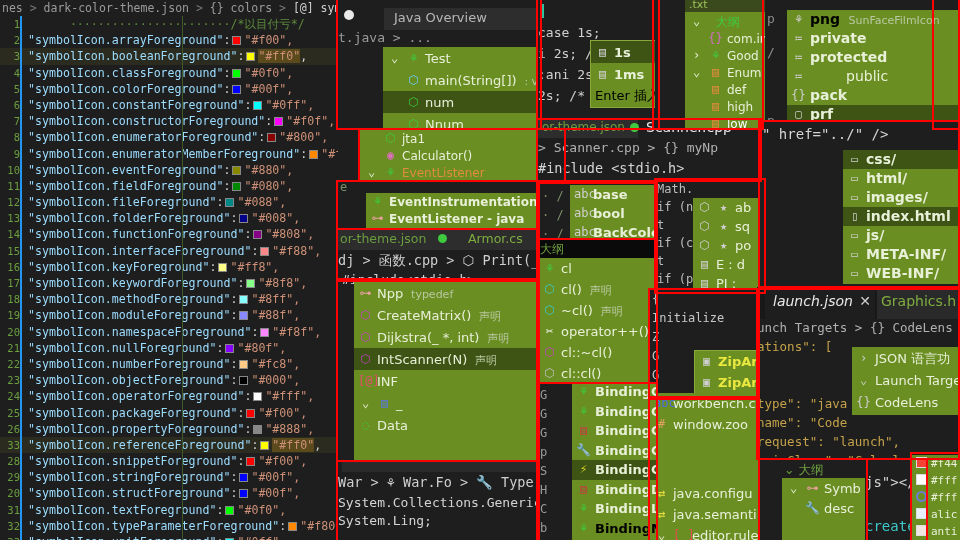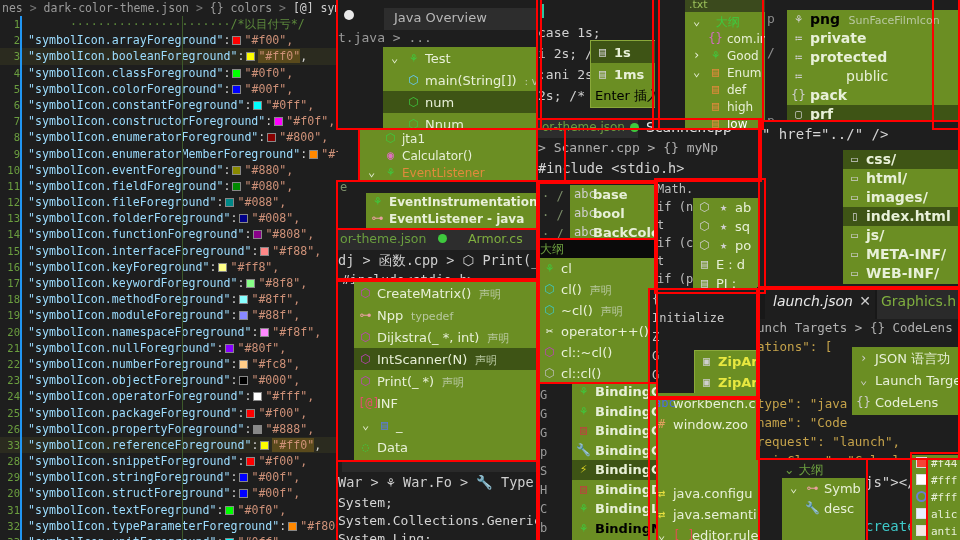--- a/index.html
+++ b/index.html
@@ -160,25 +160,24 @@
 
 <div class="panel" style="left:338px;top:228px;width:200px;height:232px;background:#1e1e1e;">
   <div style="position:absolute;left:0;top:0;width:200px;height:22px;background:#2d2d2d;">
     <span class="sans" style="position:absolute;left:2px;top:3px;font-size:12.5px;color:#6b9e3f;">or-theme.json</span>
     <div style="position:absolute;left:100px;top:6px;width:9px;height:9px;border-radius:50%;background:#3ec93e;"></div>
     <span class="sans" style="position:absolute;left:130px;top:3px;font-size:12.5px;color:#7fae3f;">Armor.cs</span>
   </div>
   <div class="mono" style="position:absolute;left:0;top:24px;font-size:13.5px;color:#cfcfcf;white-space:nowrap;">dj &gt; 函数.cpp &gt; ⬡ Print(_ *)</div>
   <div class="mono" style="position:absolute;left:4px;top:44px;font-size:13px;color:#d4d4d4;">#include&lt;stdio.h&gt;</div>
   <div class="olive" style="position:absolute;left:16px;top:54px;width:184px;height:178px;" id="fnList">
+      <div class="oliverow" style="height:22px;line-height:22px;font-size:13px;"><span class="ico" style="color:#e8a0a0">⊶</span><span class="sans" style="color:#e8f0d8;">Npp</span> <span class="sans" style="color:#b8c8a0;font-size:11px;">typedef</span></div>
       <div class="oliverow" style="height:22px;line-height:22px;font-size:13px;"><span class="ico" style="color:#c040c0">⬡</span><span class="sans" style="color:#e8f0d8;">CreateMatrix()</span> <span class="sans" style="color:#b8c8a0;font-size:11px;">声明</span></div>
-      <div class="oliverow" style="height:22px;line-height:22px;font-size:13px;"><span class="ico" style="color:#e8a0a0">⊶</span><span class="sans" style="color:#e8f0d8;">Npp</span> <span class="sans" style="color:#b8c8a0;font-size:11px;">typedef</span></div>
       <div class="oliverow" style="height:22px;line-height:22px;font-size:13px;"><span class="ico" style="color:#c040c0">⬡</span><span class="sans" style="color:#e8f0d8;">Dijkstra(_ *, int)</span> <span class="sans" style="color:#b8c8a0;font-size:11px;">声明</span></div>
       <div class="oliverow sel" style="height:22px;line-height:22px;font-size:13px;"><span class="ico" style="color:#c040c0">⬡</span><span class="sans" style="color:#e8f0d8;">IntScanner(N)</span> <span class="sans" style="color:#b8c8a0;font-size:11px;">声明</span></div>
-      <div class="oliverow" style="height:22px;line-height:22px;font-size:13px;"><span class="ico" style="color:#c040c0">⬡</span><span class="sans" style="color:#e8f0d8;">Print(_ *)</span> <span class="sans" style="color:#b8c8a0;font-size:11px;">声明</span></div>
       <div class="oliverow" style="height:22px;line-height:22px;font-size:13px;"><span class="ico" style="color:#e0506c">[@]</span><span class="sans" style="color:#e8f0d8;">INF</span></div>
       <div class="oliverow" style="height:22px;line-height:22px;font-size:13px;"><span class="ico">⌄</span><span class="ico" style="color:#5a7adf">▤</span><span class="sans" style="color:#e8f0d8;">_</span></div>
       <div class="oliverow" style="height:22px;line-height:22px;font-size:13px;"><span class="ico" style="color:#3ec93e">◌</span><span class="sans" style="color:#e8f0d8;">Data</span></div>
     </div>
 </div>
 
 <div class="panel" style="left:538px;top:240px;width:118px;height:142px;background:#1e1e1e;">
   <div style="position:absolute;left:0;top:0;width:118px;height:18px;background:#0a0a0a;">
     <span class="sans" style="position:absolute;left:2px;top:1px;font-size:12px;color:#6b9e3f;">大纲</span>
   </div>
@@ -328,21 +327,20 @@
       <div class="oliverow" style="height:19.5px;line-height:19.5px;font-size:13px;"><span class="ico" style="color:#c04040">▤</span><span class="sans" style="color:#e8f0d8;font-weight:bold;">BindingD</span></div>
       <div class="oliverow" style="height:19.5px;line-height:19.5px;font-size:13px;"><span class="ico" style="color:#3ec93e">⚘</span><span class="sans" style="color:#e8f0d8;font-weight:bold;">BindingL</span></div>
       <div class="oliverow" style="height:19.5px;line-height:19.5px;font-size:13px;"><span class="ico" style="color:#3ec93e">⚘</span><span class="sans" style="color:#000000;font-weight:bold;">BindingM</span></div>
     </div>
 </div>
 
 <div class="panel" style="left:338px;top:460px;width:200px;height:80px;background:#1e1e1e;">
   <div style="position:absolute;left:4px;top:0;width:196px;height:12px;background:#2a2a2a;"></div>
   <div class="mono" style="position:absolute;left:0;top:14px;font-size:13.5px;color:#cfcfcf;white-space:nowrap;">War &gt; ⚘ War.Fo &gt; 🔧 Type</div>
   <div class="mono" style="position:absolute;left:0;top:34px;width:200px;" id="warCode">
-      <div class="codeline mono" style="color:#d4d4d4;font-size:13px;height:18px;line-height:18px;">System;</div>
       <div class="codeline mono" style="color:#d4d4d4;font-size:13px;height:18px;line-height:18px;">System.Collections.Generic</div>
       <div class="codeline mono" style="color:#d4d4d4;font-size:13px;height:18px;line-height:18px;">System.Ling;</div>
     </div>
 </div>
 
 <div class="panel" style="left:760px;top:460px;width:105px;height:80px;background:#1e1e1e;">
   <div class="sans" style="position:absolute;left:24px;top:2px;font-size:12.5px;color:#6b9e3f;">
     <span>⌄</span>
     <span>大纲</span>
   </div>

